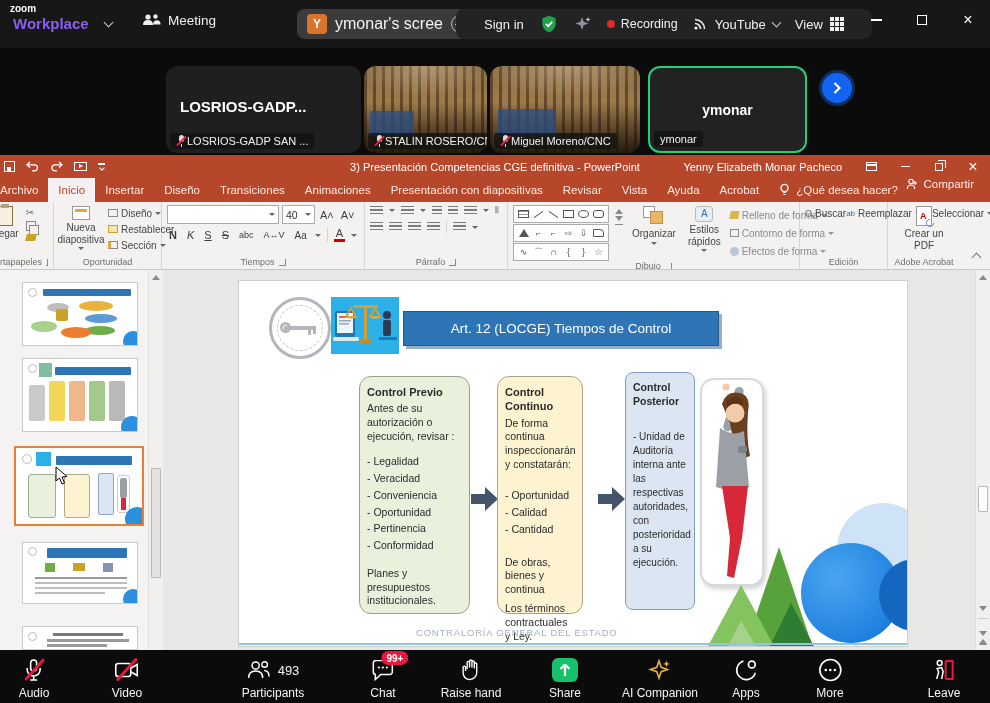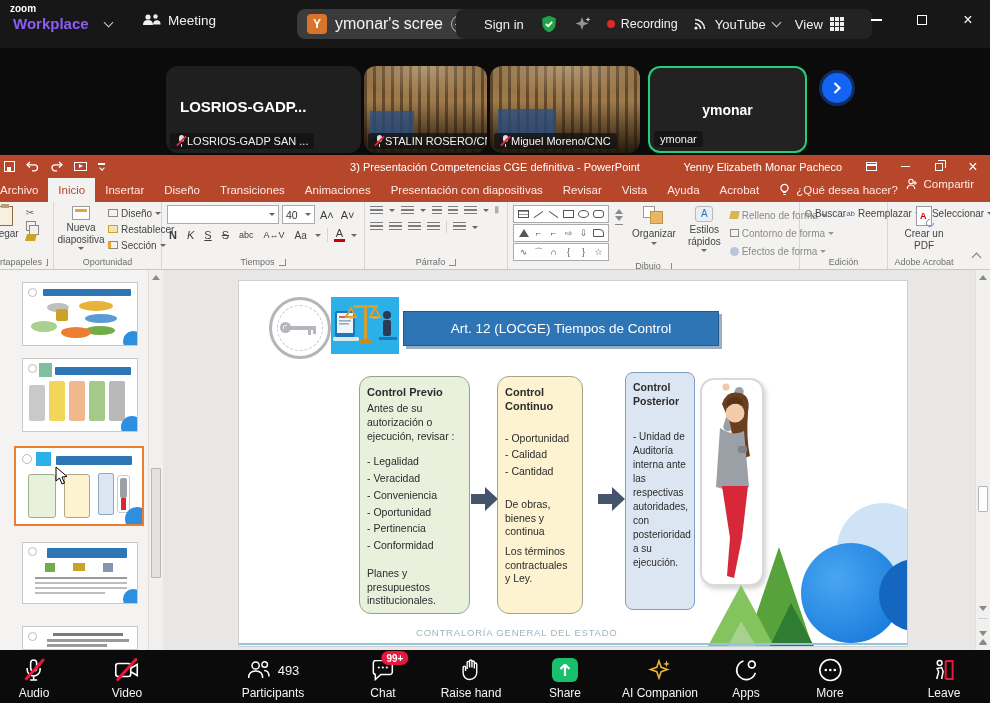--- a/index.html
+++ b/index.html
@@ -658,20 +658,21 @@
           </div>
           <div style="margin-top:13px">Planes y presupuestos institucionales.</div>
         </div>
 
         <svg class="abs" style="left:232px;top:206px" width="27" height="24" viewBox="0 0 27 24">
             <path d="M0 7 H14 V0 L27 12 L14 24 V17 H0 Z" fill="#44546a"></path>
           </svg>
 
         <div class="colbox cream">
           <div class="h">Control Continuo</div>
+          <div>De forma continua inspeccionarán y constatarán:</div>
           <div style="margin-top:16px">
             <div class="itemline">- Oportunidad</div>
             <div class="itemline">- Calidad</div>
             <div class="itemline">- Cantidad</div>
           </div>
           <div style="margin-top:18px">De obras, bienes y continua</div>
           <div style="margin-top:6px">Los términos contractuales y Ley.</div>
         </div>
 
         <svg class="abs" style="left:359px;top:206px" width="27" height="24" viewBox="0 0 27 24">

